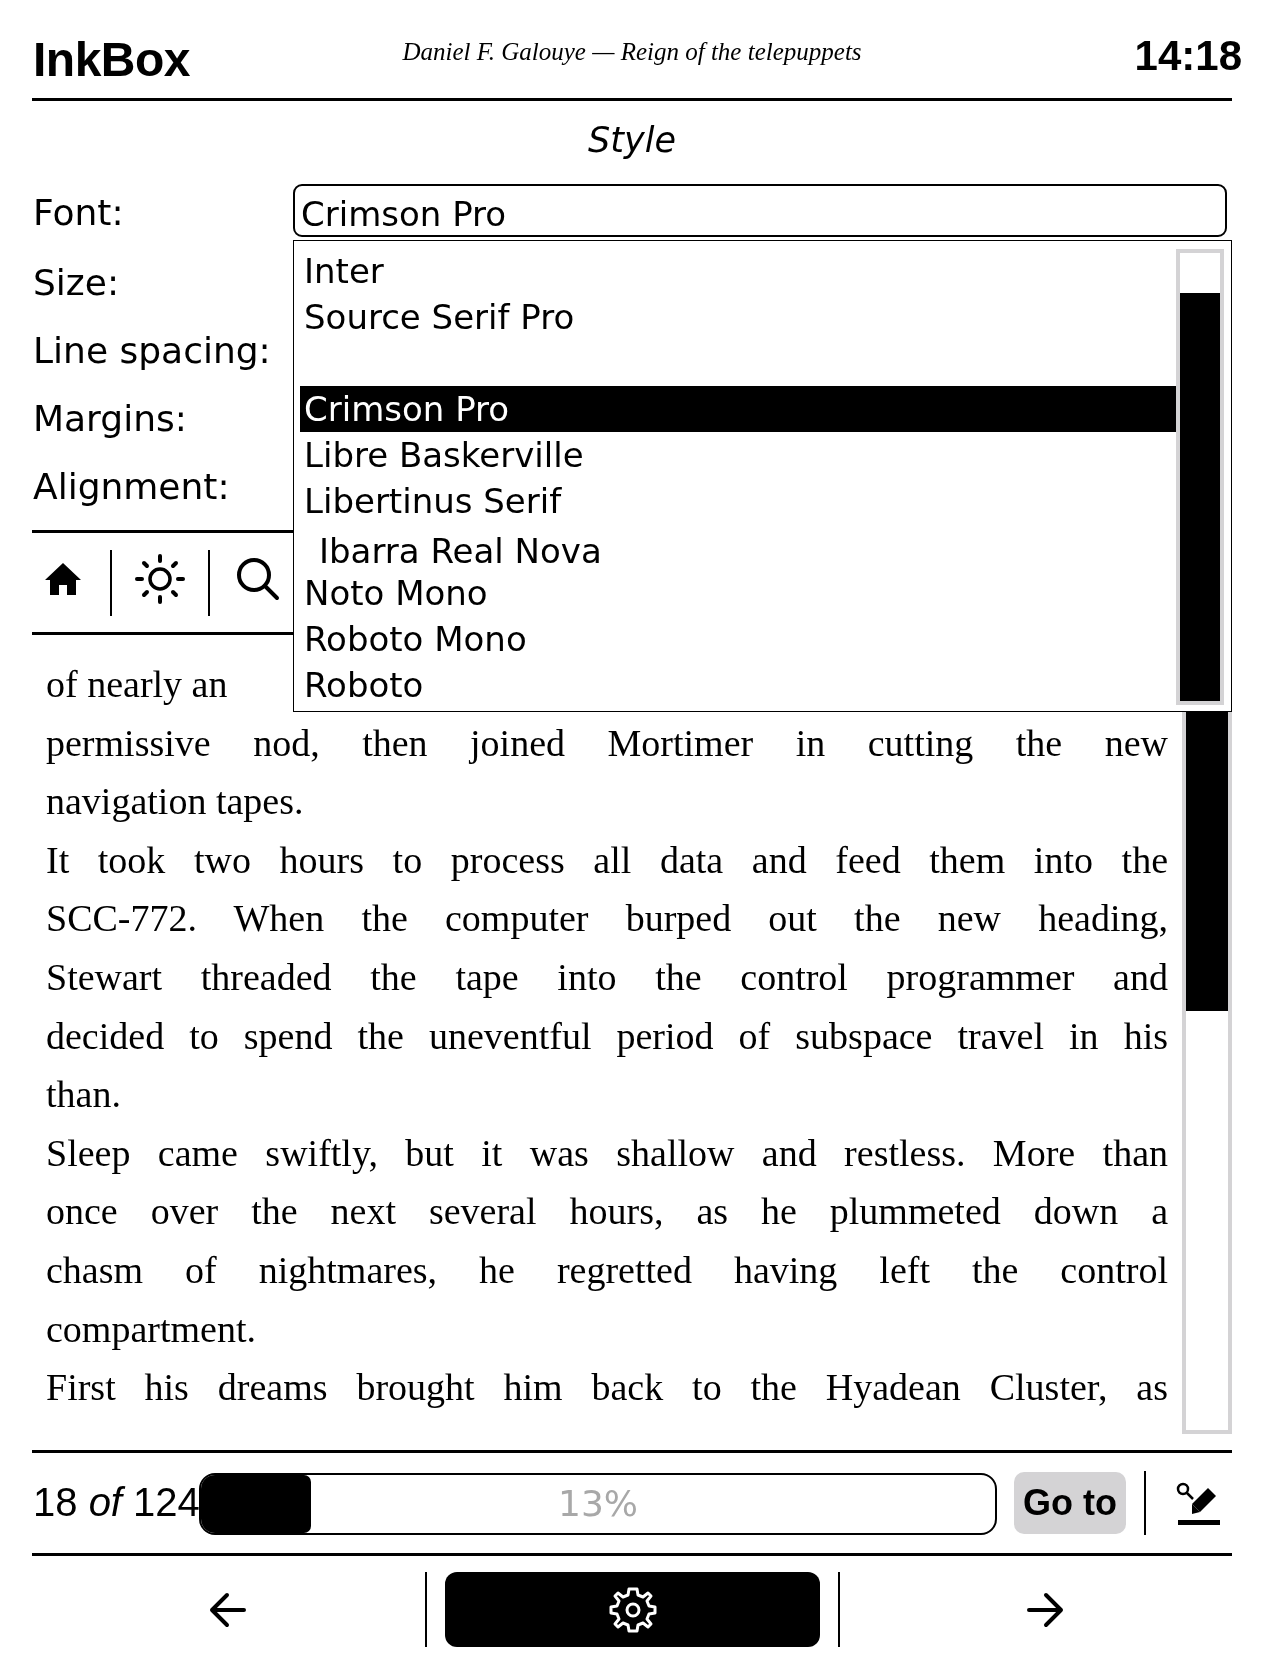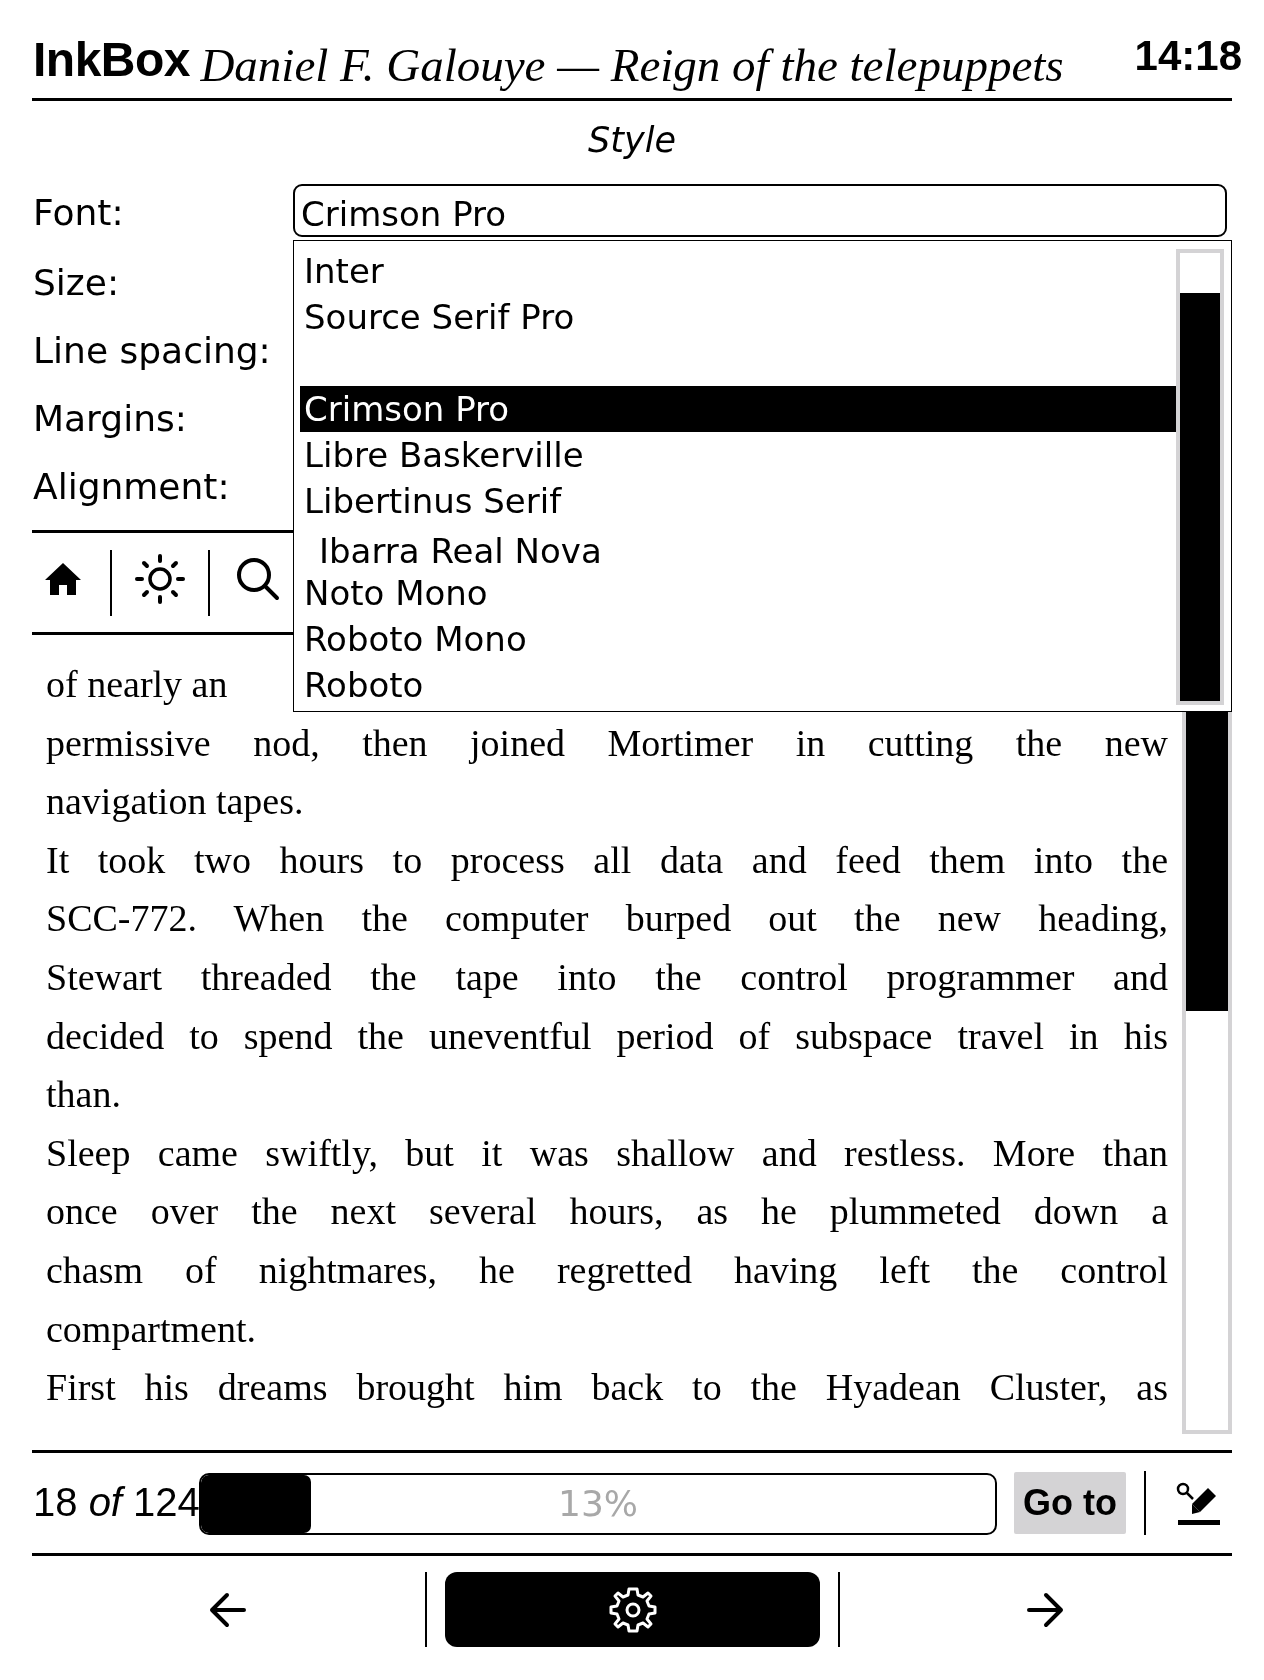--- a/index.html
+++ b/index.html
@@ -1,21 +1,21 @@
 <!DOCTYPE html>
 <html><head>
 <meta charset="utf-8">
 <style>
   html, body { margin:0; padding:0; background:#ffffff; }
   body { width:1264px; height:1680px; position:relative; overflow:hidden; color:#000; font-family:"DejaVu Sans", sans-serif; }
   .abs { position:absolute; }
 
   
   #app-name { left:33px; top:32px; font-family:"Liberation Sans", sans-serif; font-weight:bold; font-size:48px; letter-spacing:-0.5px; }
-  #book-title { left:0; width:1264px; top:38px; text-align:center; font-family:"Liberation Serif", serif; font-style:italic; font-size:47px; }
+  #book-title { left:0; width:1264px; top:38px; text-align:center; font-family:"Liberation Serif", serif; font-style:italic; font-size:25px; }
   #clock { right:22px; top:32px; font-family:"Liberation Sans", sans-serif; font-weight:bold; font-size:42px; }
   .hline { position:absolute; left:32px; width:1200px; height:3px; background:#000; }
 
   
   #style-title { left:0; width:1264px; top:120px; text-align:center; font-family:"DejaVu Sans", sans-serif; font-style:italic; font-size:35px; }
   .opt-label { position:absolute; left:33px; font-family:"DejaVu Sans", sans-serif; font-size:36px; }
 
   #font-combo { left:293px; top:184px; width:934px; height:53px; border:2px solid #000; border-radius:9px; box-sizing:border-box; }
   #font-combo-value { position:absolute; left:6px; top:8px; font-family:"DejaVu Sans", sans-serif; font-size:34px; }
 
@@ -33,24 +33,24 @@
   
   #reader { left:46px; top:655px; width:1122px; font-family:"Liberation Serif", serif; font-size:38px; line-height:58.6px; }
   .rline { height:58.6px; white-space:nowrap; overflow:hidden; }
   .rline.justify { text-align:justify; text-align-last:justify; }
   #reader-scroll { left:1182px; top:664px; width:50px; height:770px; border:4px solid #d4d3d5; box-sizing:border-box; background:#fff; }
   #reader-thumb { position:absolute; left:0; right:0; top:0; height:343px; background:#000; }
 
   
   #page-indicator { left:33px; top:1480px; font-family:Liberation Sans, sans-serif; font-size:40px; }
   #page-indicator i { font-style:italic; }
-  #progress { left:199px; top:1473px; width:798px; height:62px; border:2.5px solid #000; border-radius:10px; box-sizing:border-box; overflow:hidden; }
+  #progress { left:199px; top:1473px; width:798px; height:62px; border:2.5px solid #000; border-radius:16px; box-sizing:border-box; overflow:hidden; }
   #progress-fill { position:absolute; left:0; top:0; bottom:0; width:110px; background:#000; border-radius:7px; }
   #progress-text { position:absolute; left:0; right:0; top:8px; text-align:center; font-family:"DejaVu Sans", sans-serif; font-size:36px; color:#a8a8a8; }
-  #goto-btn { left:1014px; top:1472px; width:112px; height:62px; background:#d4d3d5; border-radius:2px; display:flex; align-items:center; justify-content:center; font-family:"Liberation Sans", sans-serif; font-weight:bold; font-size:36px; }
+  #goto-btn { left:1014px; top:1472px; width:112px; height:62px; background:#d4d3d5; border-radius:10px; display:flex; align-items:center; justify-content:center; font-family:"Liberation Sans", sans-serif; font-weight:bold; font-size:36px; }
   #bottom-sep { left:1144px; top:1471px; width:2px; height:64px; background:#000; }
   #highlight-btn { left:1164px; top:1472px; width:68px; height:64px; display:flex; align-items:center; justify-content:center; }
 
   
   .nav-btn { position:absolute; top:1572px; height:75px; border-radius:12px; display:flex; align-items:center; justify-content:center; }
   #nav-settings { left:445px; width:375px; background:#000; }
   #nav-prev { left:33px; width:390px; }
   #nav-next { left:857px; width:375px; }
   .nav-sep { position:absolute; top:1572px; width:2px; height:75px; background:#000; }
 </style>

